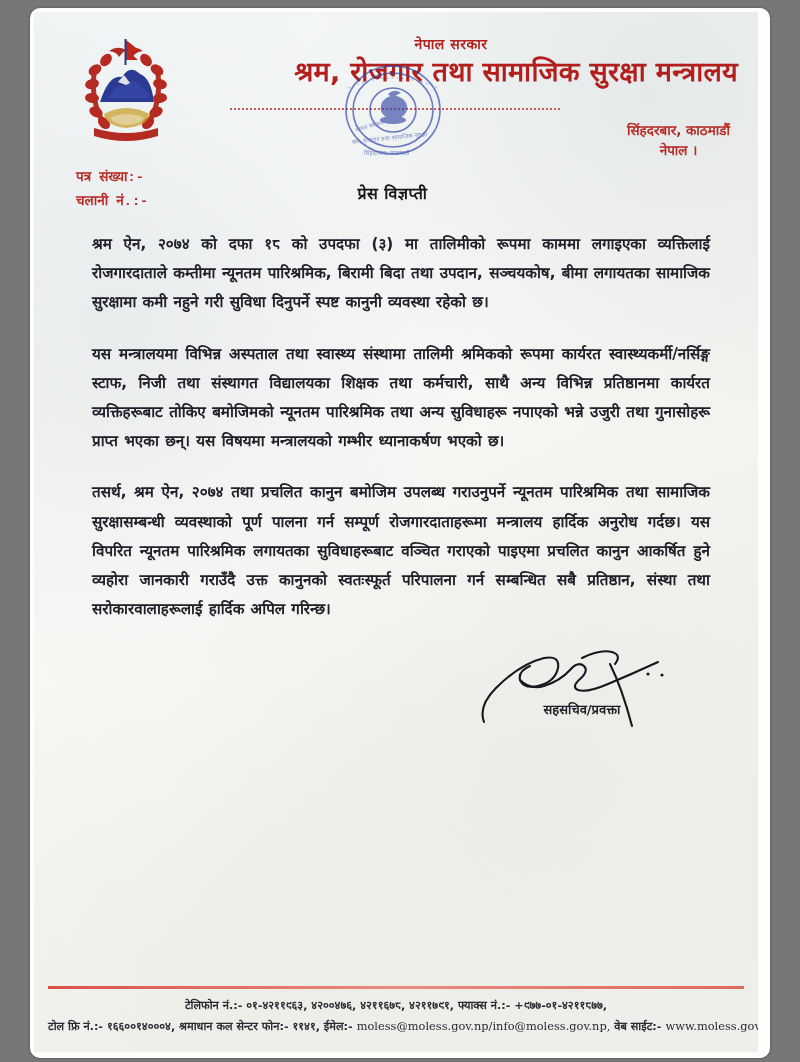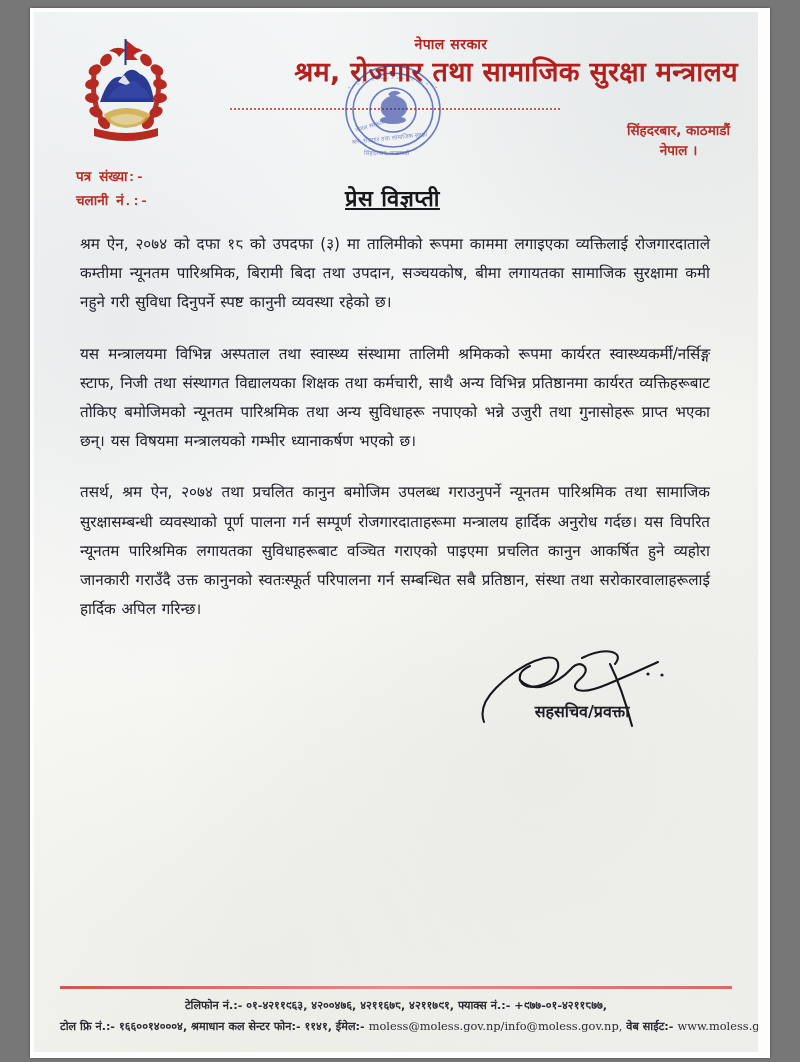--- a/index.html
+++ b/index.html
@@ -19,20 +19,21 @@
   
   .scan-frame {
     position: absolute;
     left: 30px;
     top: 8px;
     width: 740px;
     height: 1050px;
     background: #fdfdfb;
     box-shadow: 0 0 3px rgba(0,0,0,0.35);
     overflow: hidden;
+    border-radius: 10px;
   }
   .paper {
     position: absolute;
     left: 4px;
     top: 4px;
     width: 724px;
     height: 1040px;
     background:
       radial-gradient(ellipse at 20% 12%, #ffffff 0%, #f6f6f2 55%, #eeeeea 100%);
     overflow: hidden;
@@ -137,38 +138,38 @@
     line-height: 1.75;
     font-family: Liberation Mono, monospace;
   }
   .ref-fields div { white-space: nowrap; }
   .doc-title {
     position: absolute;
     left: 0;
     right: 7px;
     top: 18px;
     text-align: center;
-    font-size: 22px;
+    font-size: 16px;
     font-weight: bold;
     color: #17171b;
     letter-spacing: 0.4px;
-    text-decoration: underline;
   }
 
   
   .body-copy {
     padding: 0 48px 0 46px;
   }
   .para {
     font-size: 15.2px;
     line-height: 1.92;
     color: #20202a;
     text-align: justify;
-    margin: 0 0 22px 0;
+    margin: 0 0 22px 12px;
     word-spacing: 1px;
+    font-weight: bold;
   }
 
   
   .sign-area {
     position: relative;
     margin-top: 24px;
     height: 120px;
     padding: 0 48px 0 46px;
   }
   .date-block {
@@ -190,32 +191,32 @@
     left: 0;
     top: 0;
     width: 240px;
     height: 84px;
   }
   .designation {
     position: absolute;
     left: 0;
     right: 0;
     top: 56px;
-    font-size: 16px;
+    font-size: 13px;
     color: #1d1d26;
     font-weight: bold;
   }
 
   
   .footer {
     position: absolute;
     left: 0;
     right: 0;
     bottom: 14px;
-    padding: 0 26px;
+    padding: 0 14px;
   }
   .footer-rule {
     height: 3px;
     background: linear-gradient(90deg, #d9524a 0%, #e98b80 50%, #dd6a5e 100%);
     margin-bottom: 7px;
   }
   .footer-line {
     text-align: center;
     font-size: 11.2px;
     color: #2a2a33;

